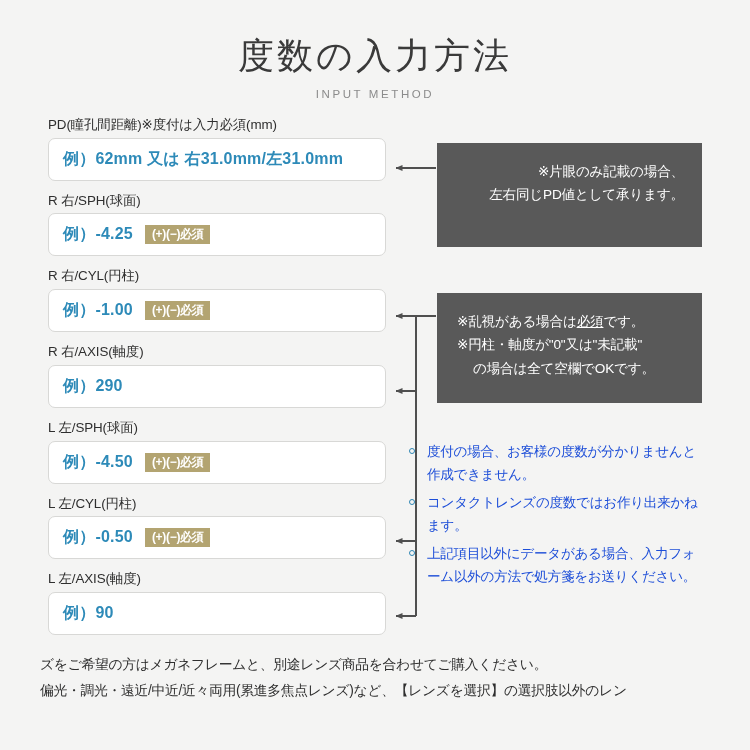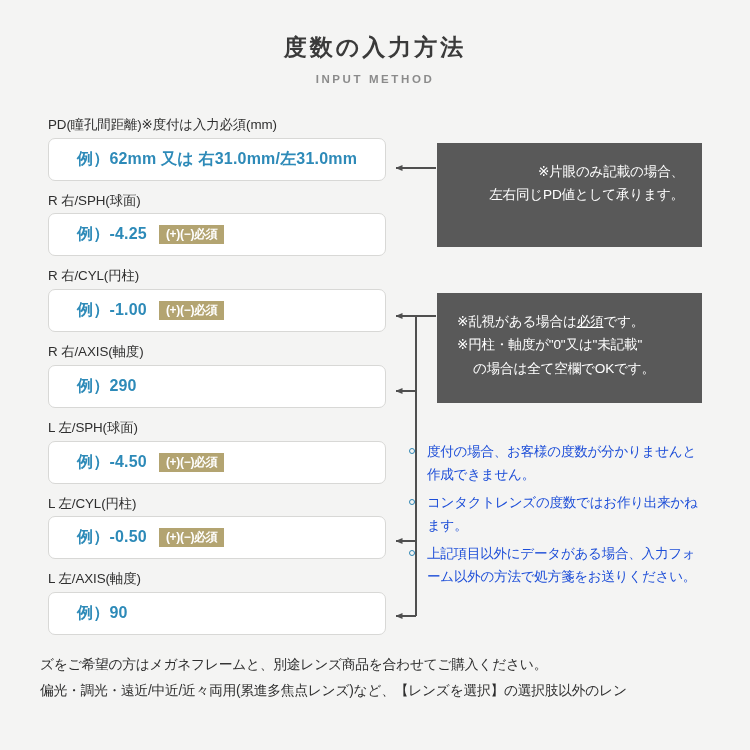--- a/index.html
+++ b/index.html
@@ -26,33 +26,33 @@
 
   
   .header {
     position: absolute;
     top: 34px;
     left: 0;
     width: 750px;
     text-align: center;
   }
   .title-ja {
-    font-size: 23px;
+    font-size: 36px;
     letter-spacing: 3px;
     color: #3a3a3a;
-    font-weight: 700;
+    font-weight: 400;
     line-height: 1.2;
     margin: 0;
   }
   .title-en {
     margin-top: 11px;
     font-size: 11.5px;
     letter-spacing: 2.6px;
     color: #8b8b8b;
-    font-weight: 700;
+    font-weight: 400;
   }
 
   
   .form-col {
     position: absolute;
     left: 48px;
     top: 118px;
     width: 340px;
   }
   .field-block {
@@ -68,21 +68,21 @@
   }
   .input-box {
     box-sizing: border-box;
     width: 338px;
     height: 43px;
     background: #ffffff;
     border: 1px solid #d8d8d6;
     border-radius: 7px;
     display: flex;
     align-items: center;
-    padding-left: 28px;
+    padding-left: 14px;
     margin-bottom: 13px;
   }
   .placeholder {
     font-size: 16px;
     font-weight: bold;
     color: #2d8ab8;
     letter-spacing: 0.2px;
     white-space: nowrap;
   }
   .req-badge {

